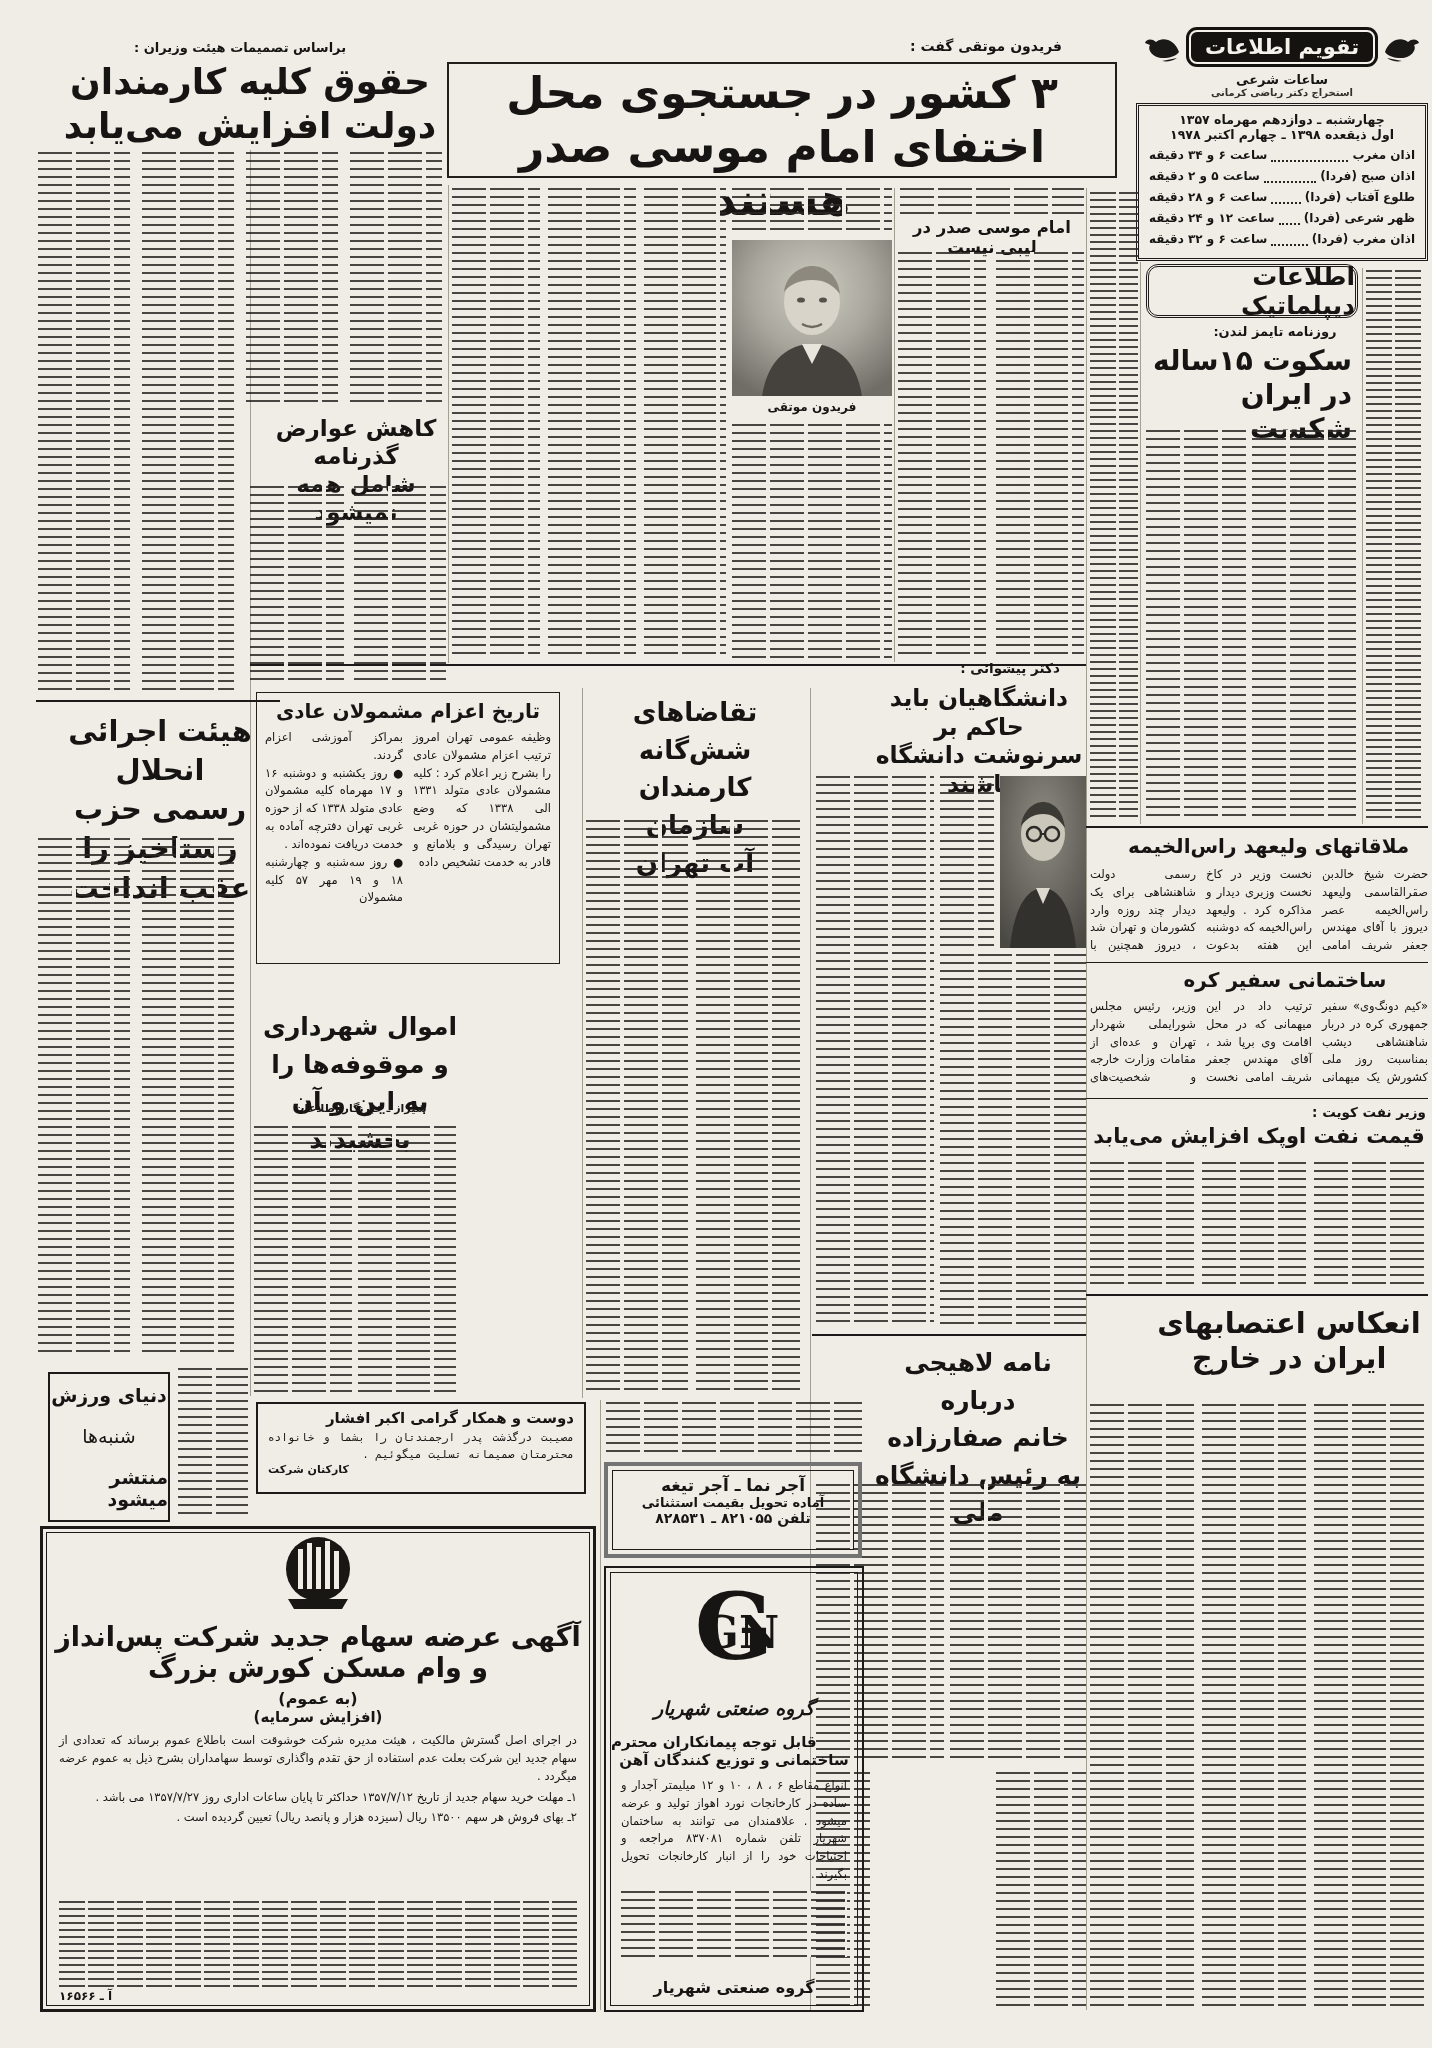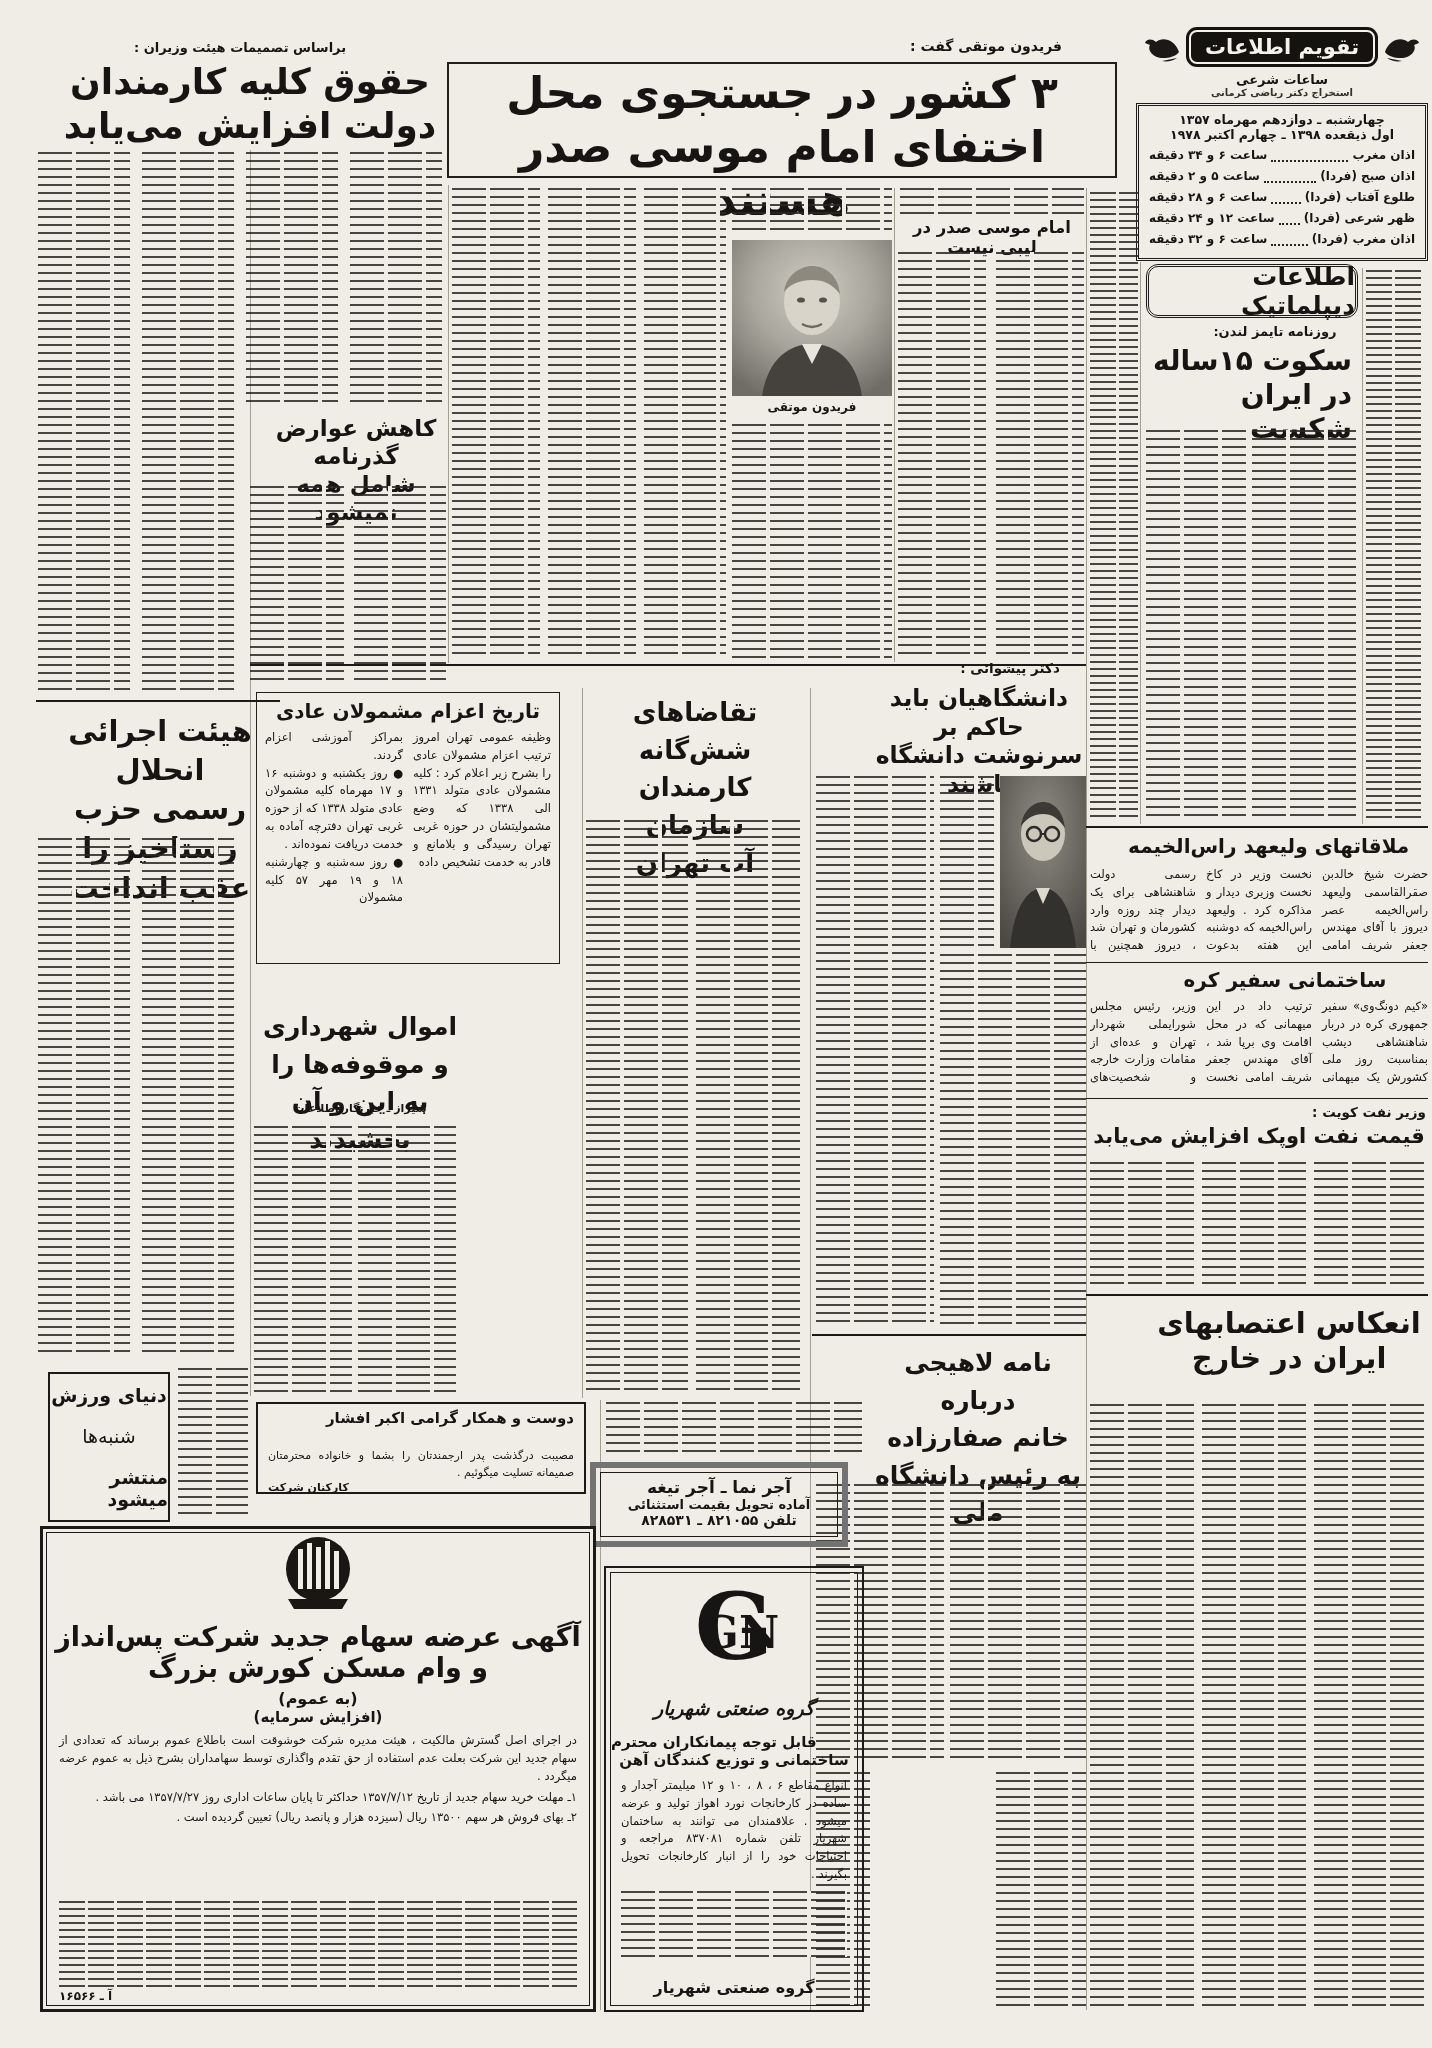--- a/index.html
+++ b/index.html
@@ -263,27 +263,27 @@
     <div>به رئیس دانشگاه ملی</div>
   </div>
   <div class="b greek" style="left:816px;top:1484px;width:128px;height:278px;"></div>
   <div class="b greek" style="left:950px;top:1484px;width:136px;height:278px;"></div>
   <div class="b greek" style="left:816px;top:1772px;width:54px;height:238px;"></div>
   <div class="b greek" style="left:996px;top:1772px;width:90px;height:238px;"></div>
 
 
   <div class="b" style="left:256px;top:1402px;width:330px;height:92px;border:2px solid #1b1a18;padding:5px 10px;">
     <div style="font-weight:bold;font-size:15px;text-align:right;">دوست و همکار گرامی اکبر افشار</div>
-    <div style="font-size:11px;line-height:1.5;text-align:justify;margin-top:21px;">مصیبت درگذشت پدر ارجمندتان را بشما و خانواده محترمتان صمیمانه تسلیت میگوئیم .</div>
+    <div style="font-size:11px;line-height:1.5;text-align:justify;margin-top:3px;font-family:Liberation Mono, monospace;">مصیبت درگذشت پدر ارجمندتان را بشما و خانواده محترمتان صمیمانه تسلیت میگوئیم .</div>
     <div style="font-weight:bold;font-size:11px;text-align:left;">کارکنان شرکت</div>
   </div>
 
   <div class="b greek" style="left:606px;top:1402px;width:256px;height:52px;"></div>
 
-  <div class="b" style="left:590px;top:1462px;width:258px;height:85px;border:6px solid #737373;">
+  <div class="b" style="left:604px;top:1462px;width:258px;height:96px;border:4px solid #737373;">
     <div class="adbox-inner">
       <div style="text-align:center;font-weight:bold;font-size:17px;margin-top:4px;">آجر نما ـ آجر تیغه</div>
       <div style="text-align:center;font-weight:bold;font-size:13px;">آماده تحویل بقیمت استثنائی</div>
       <div style="text-align:center;font-weight:bold;font-size:14px;">تلفن ۸۲۱۰۵۵ ـ ۸۲۸۵۳۱</div>
     </div>
   </div>
 
   <div class="b" style="left:604px;top:1566px;width:260px;height:446px;border:2px solid #1b1a18;">
     <div class="adbox-inner">
       <div style="position:relative;height:118px;">

